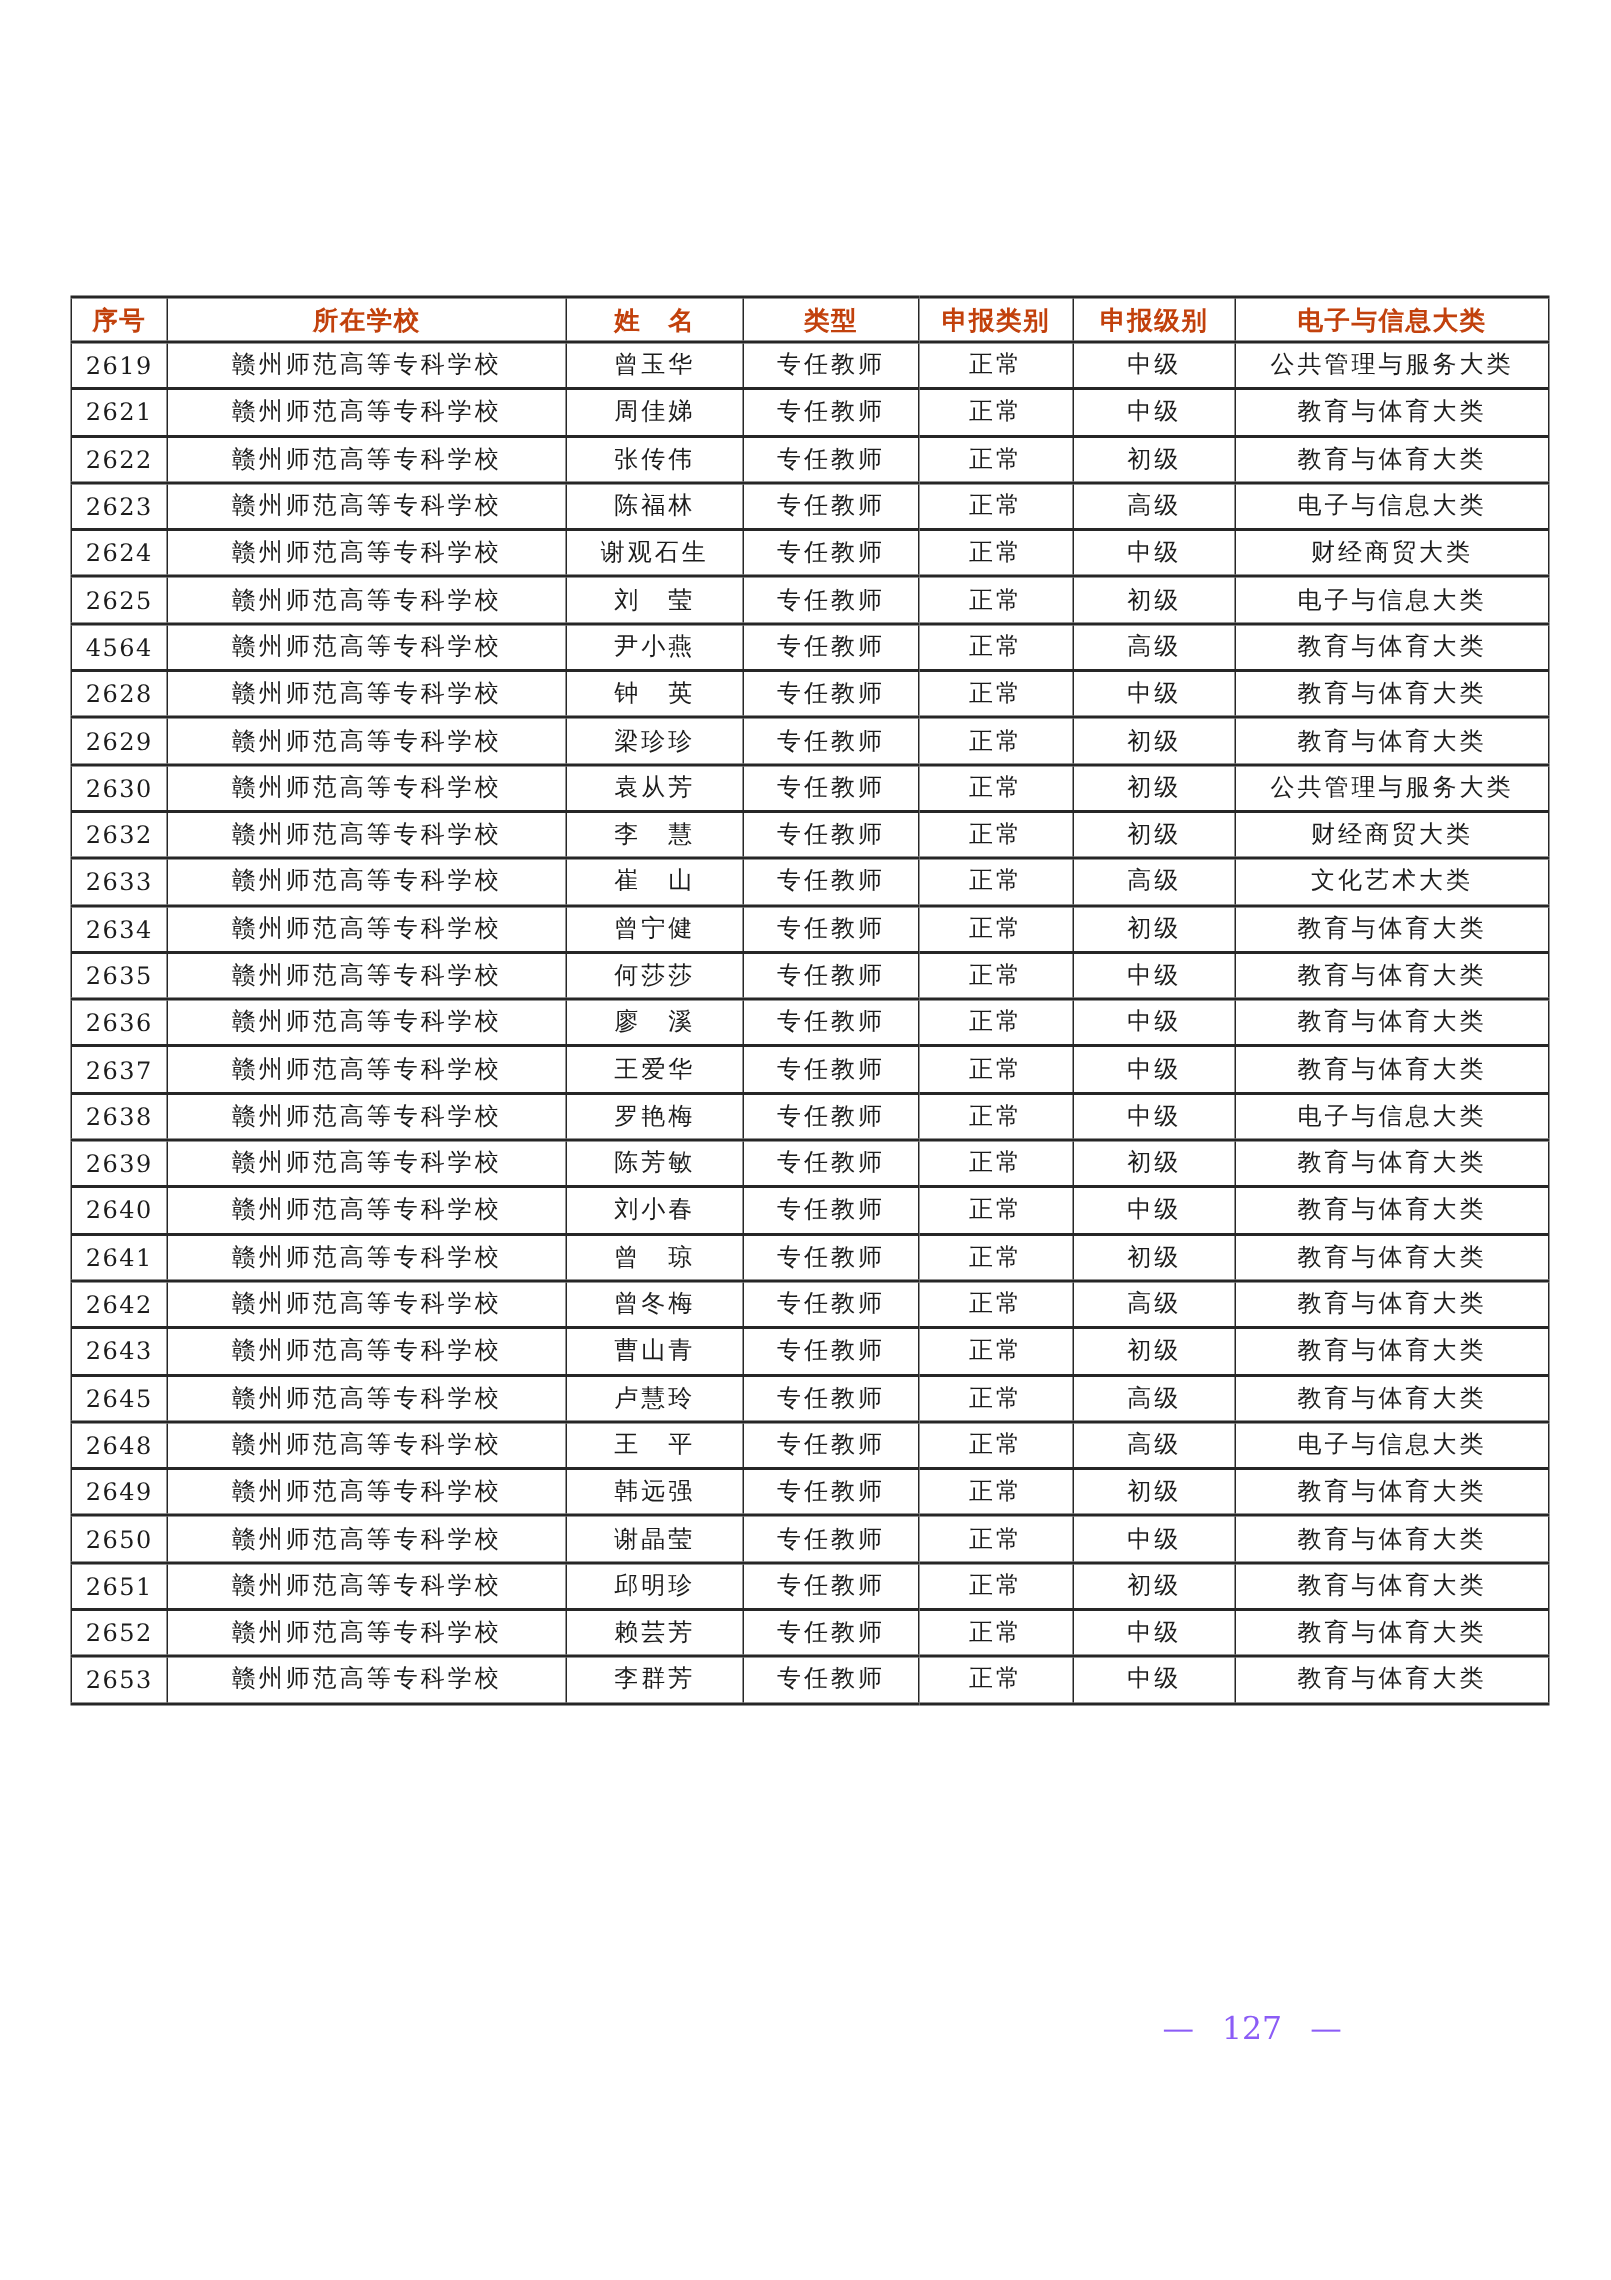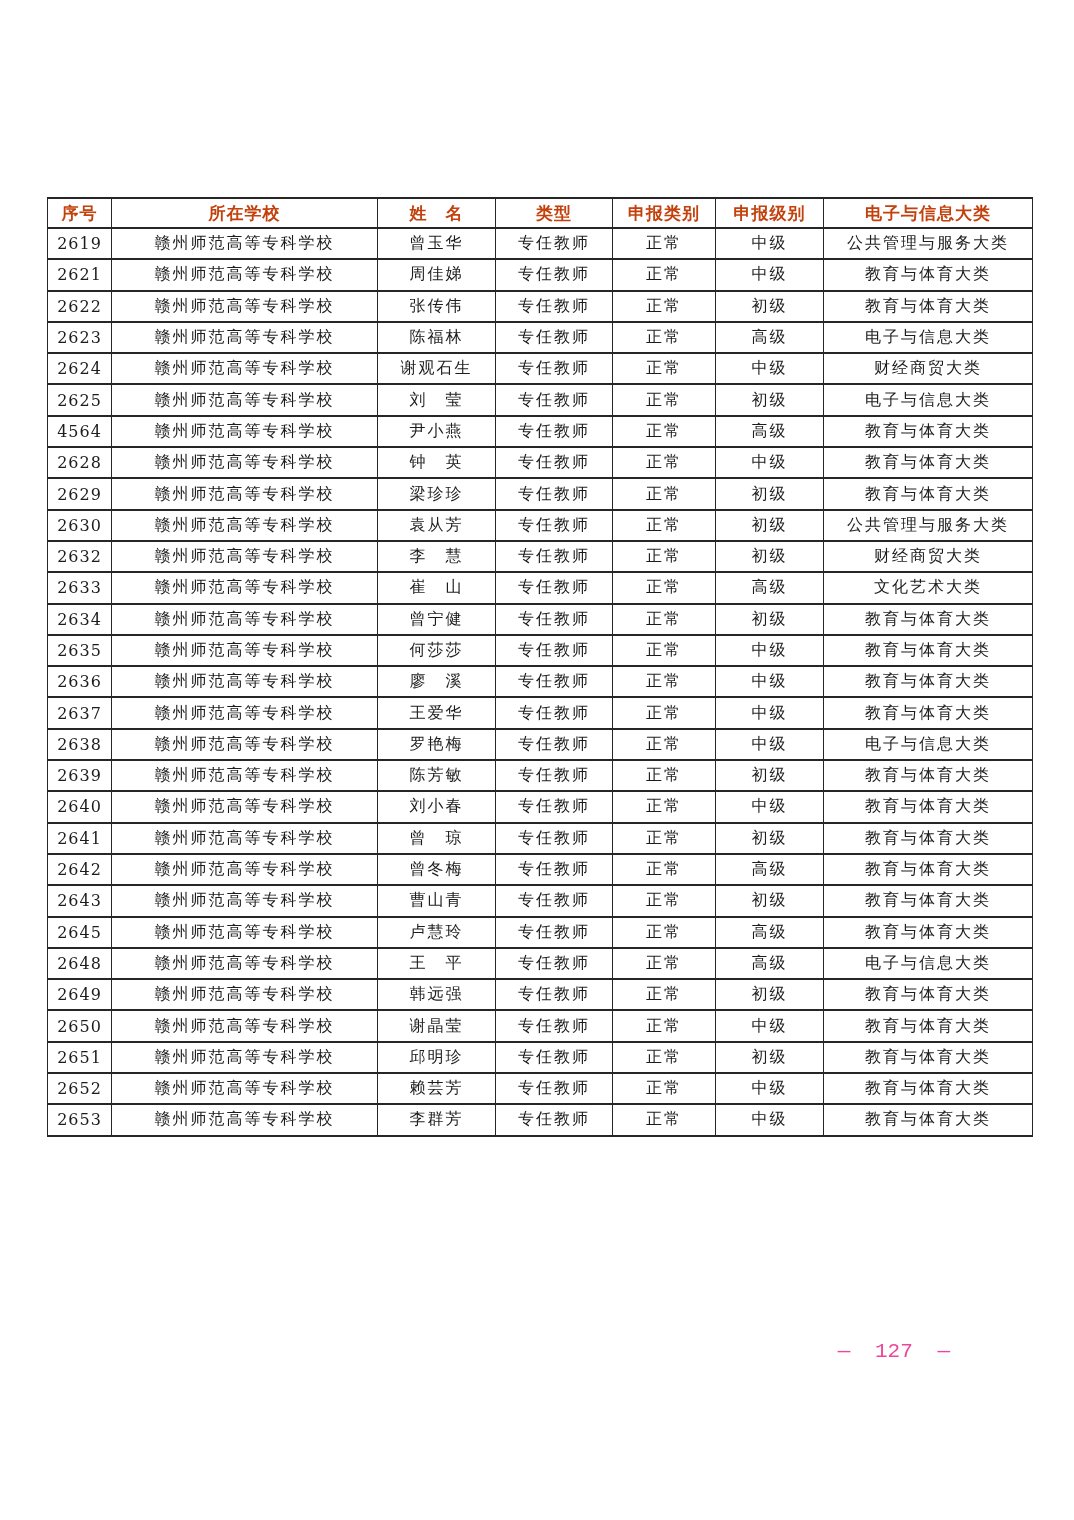--- a/index.html
+++ b/index.html
@@ -46,26 +46,25 @@
   }
   table.roster tbody td.c-no {
     letter-spacing: 1px;
     font-size: 16px;
   }
   .page-number {
     position: absolute;
     left: 775px;
     top: 1340px;
     width: 175px;
-    text-align: right;
+    text-align: left;
     font-size: 21px;
     word-spacing: 12px;
-    color: #ec4899;
+    color: #8b5cf6;
     white-space: nowrap;
-    font-family: Liberation Mono, monospace;
   }
 </style>
 </head>
 <body>
 
 <div class="page">
 
   <table class="roster">
     <colgroup>
       <col style="width:64px">

